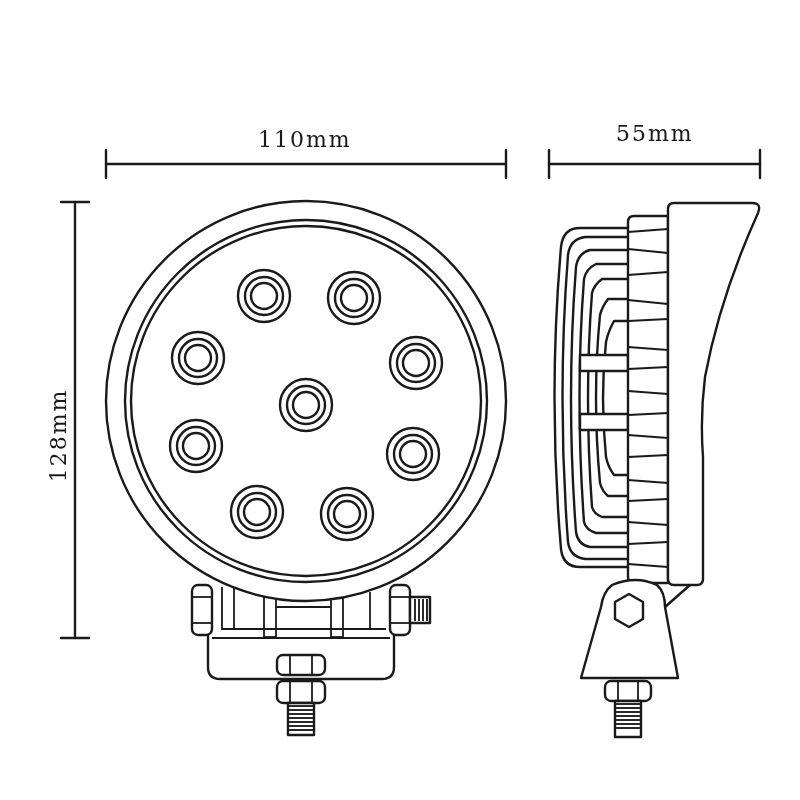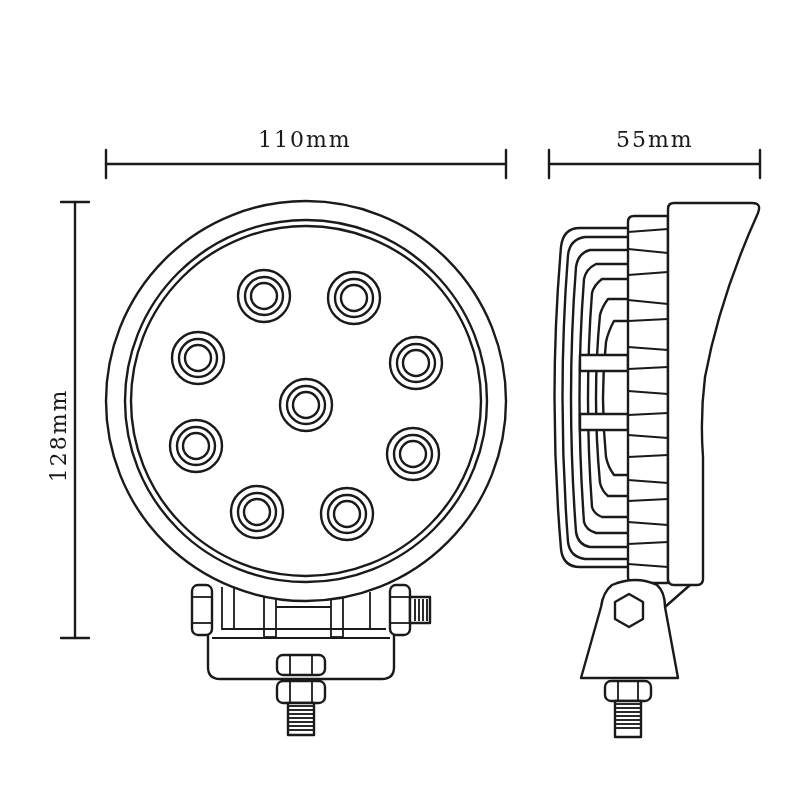--- a/index.html
+++ b/index.html
@@ -22,21 +22,21 @@
     .thin { fill: none; stroke: #1a1a1a; stroke-width: 1.8; }
     .fillwhite { fill: #ffffff; stroke: #1a1a1a; stroke-width: 2.4; stroke-linejoin: round; }
     .thread { fill: #2a2a2a; }
   </style>
 </head>
 <body>
 
 <div class="canvas">
 
   <div class="dim-label" style="left:258px; top:110px;">110mm</div>
-  <div class="dim-label" style="left:616px; top:110px;">55mm</div>
+  <div class="dim-label" style="left:616px; top:104px;">55mm</div>
   <div class="dim-label vertical" style="left:12px; top:406px;">128mm</div>
 
   <svg width="800" height="800" viewBox="0 0 800 800">
 
     <g>
       <line class="stroke" x1="106" y1="147" x2="506" y2="147"></line>
       <line class="stroke" x1="106" y1="133" x2="106" y2="161"></line>
       <line class="stroke" x1="506" y1="133" x2="506" y2="161"></line>
     </g>
     <g>

